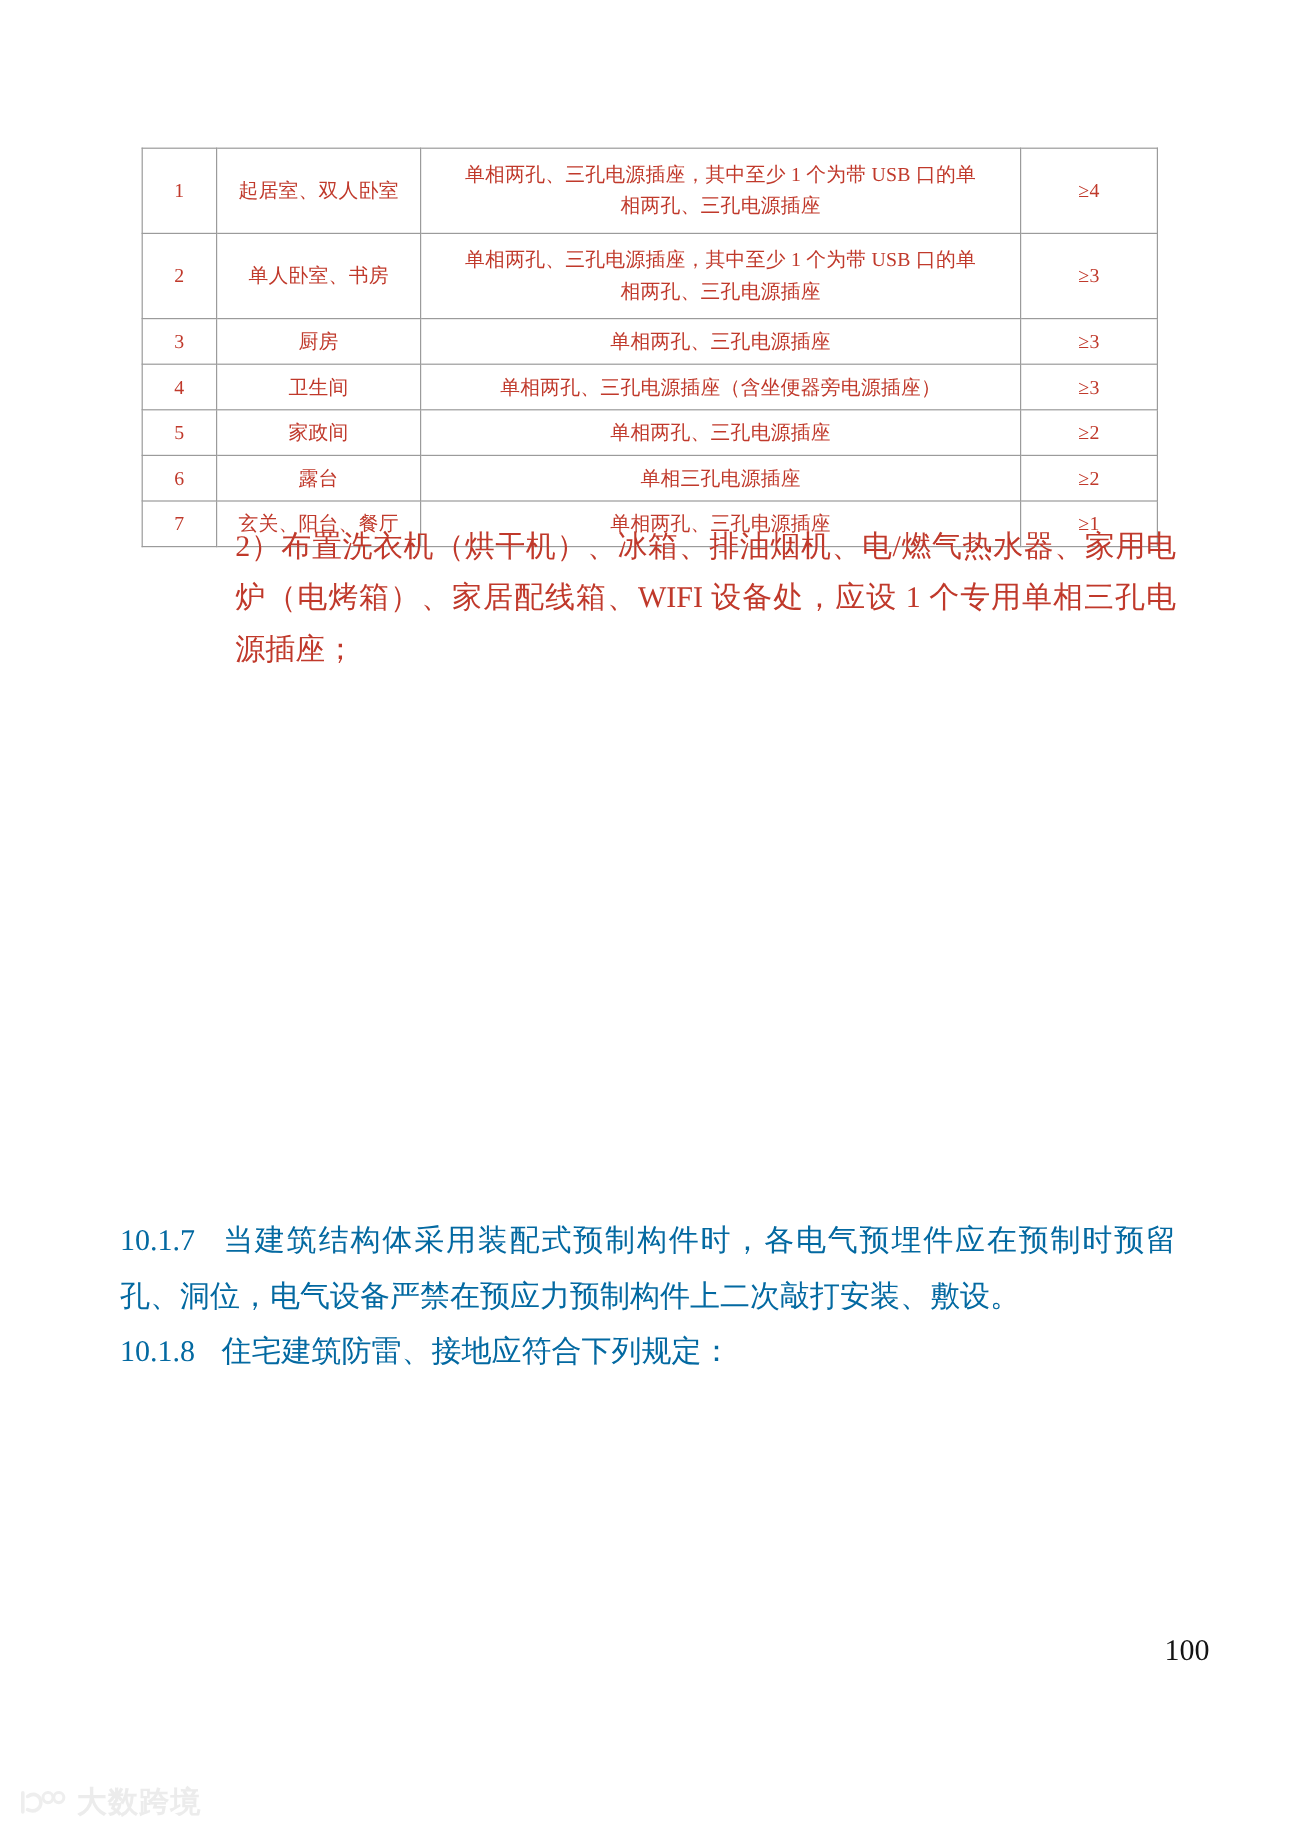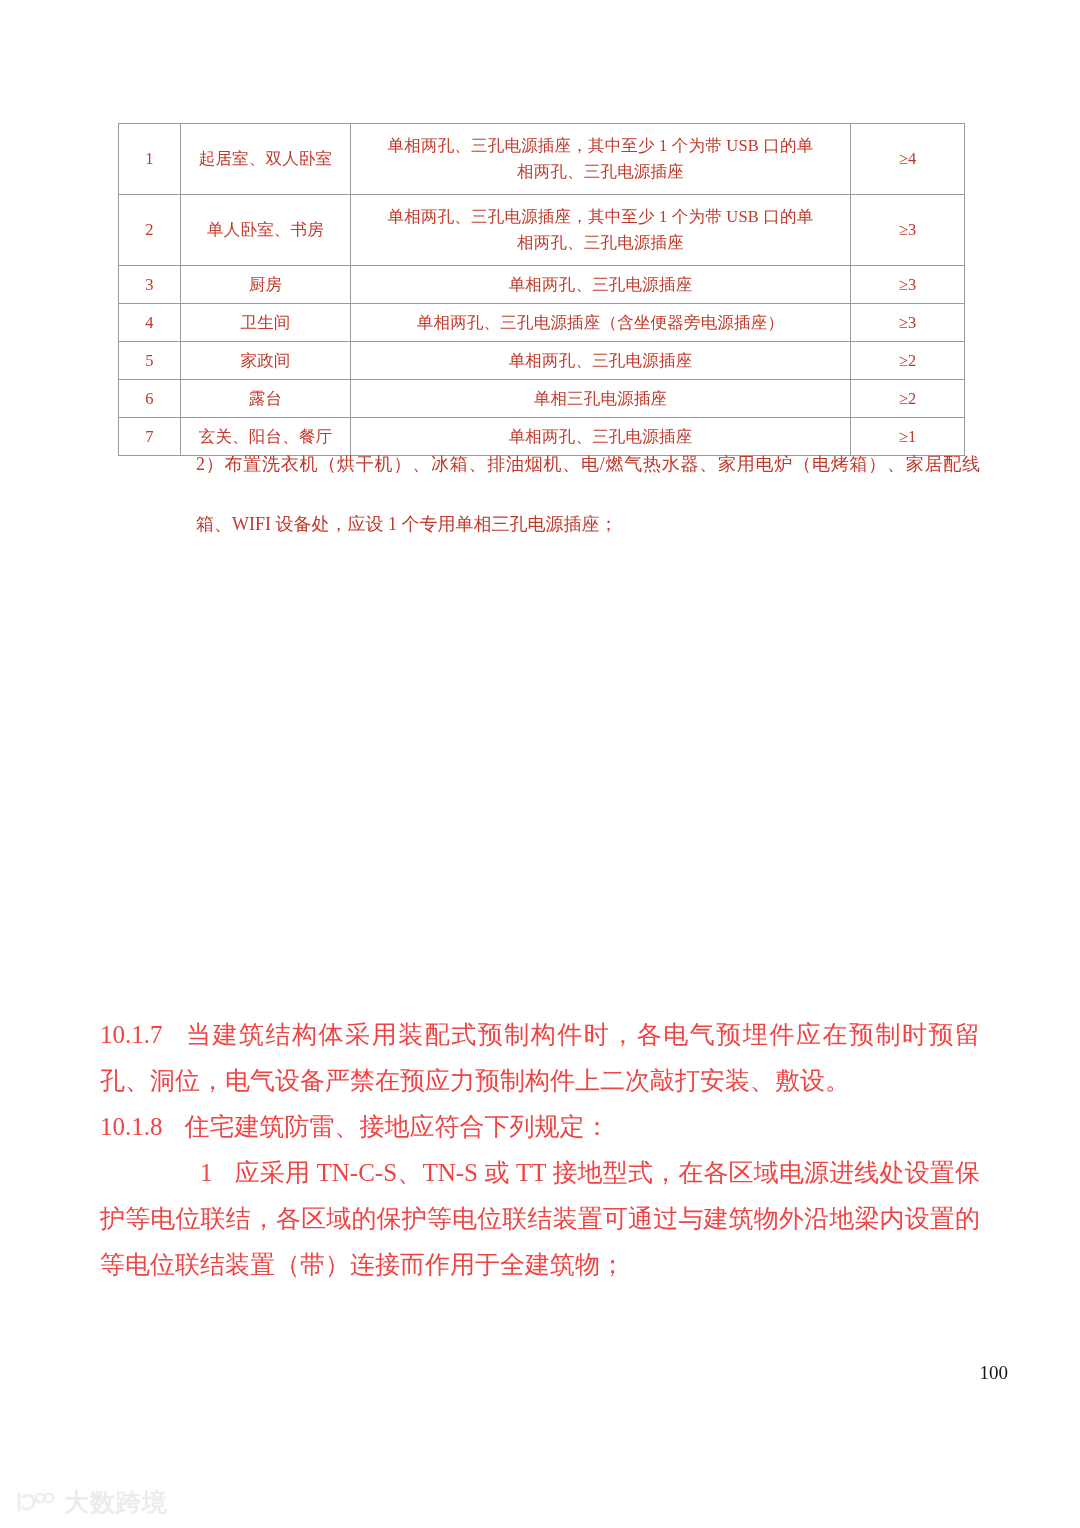--- a/index.html
+++ b/index.html
@@ -56,64 +56,64 @@
     line-height: 1.6;
   }
 
   
   .red-block {
     position: absolute;
     left: 196px;
     top: 434px;
     width: 784px;
     color: #c0392b;
-    font-size: 18px;
-    line-height: 60px;
+    font-size: 25px;
+    line-height: 43px;
     text-align: justify;
     text-justify: inter-ideograph;
   }
   .red-block p {
     margin: 0;
   }
   .red-block .reason-label {
     margin-top: 2px;
     font-weight: 600;
   }
   .red-block .reason-body {
     text-indent: 2em;
   }
 
   
   .black-block {
     position: absolute;
     left: 100px;
     top: 1012px;
     width: 880px;
-    color: #ef4444;
+    color: #0369a1;
     font-size: 25px;
     line-height: 46px;
     text-align: justify;
     text-justify: inter-ideograph;
   }
   .black-block p {
     margin: 0;
   }
   .black-block .num-label {
     display: inline-block;
     min-width: 0;
   }
   .black-block .gap { display: inline-block; width: 22px; }
   .black-block .indent1 { text-indent: 2em; }
 
   
   .page-number {
     position: absolute;
     right: 72px;
     top: 1362px;
-    font-size: 19px;
+    font-size: 25px;
     color: #141414;
     font-family: "Liberation Serif", "DejaVu Serif", serif;
   }
 
   
   .watermark {
     position: absolute;
     left: 14px;
     bottom: 12px;
     display: flex;
@@ -199,21 +199,20 @@
     </tbody>
   </table>
 
   <div class="red-block">
     <p>2）布置洗衣机（烘干机）、冰箱、排油烟机、电/燃气热水器、家用电炉（电烤箱）、家居配线箱、WIFI 设备处，应设 1 个专用单相三孔电源插座；</p>
   </div>
 
   <div class="black-block">
     <p><span class="num-label">10.1.7</span><span class="gap"></span><span>当建筑结构体采用装配式预制构件时，各电气预埋件应在预制时预留孔、洞位，电气设备严禁在预应力预制构件上二次敲打安装、敷设。</span></p>
     <p><span class="num-label">10.1.8</span><span class="gap"></span><span>住宅建筑防雷、接地应符合下列规定：</span></p>
-    <p class="indent1"><span class="num-label">1</span><span class="gap"></span><span>应采用 TN-C-S、TN-S 或 TT 接地型式，在各区域电源进线处设置保护等电位联结，各区域的保护等电位联结装置可通过与建筑物外沿地梁内设置的等电位联结装置（带）连接而作用于全建筑物；</span></p>
   </div>
 
   <div class="page-number">100</div>
 
   <div class="watermark">
     <svg class="wm-logo" viewBox="0 0 42 28">
       <path d="M5 6 C5 6 5 22 5 22" stroke="#ededed" stroke-width="3" fill="none" stroke-linecap="round"></path>
       <path d="M9 9 C15 5 20 9 20 14 C20 19 15 23 9 20" stroke="#ededed" stroke-width="3" fill="none" stroke-linecap="round"></path>
       <circle cx="26" cy="10" r="4.2" stroke="#ededed" stroke-width="2.6" fill="none"></circle>
       <circle cx="35" cy="10" r="4.2" stroke="#ededed" stroke-width="2.6" fill="none"></circle>

